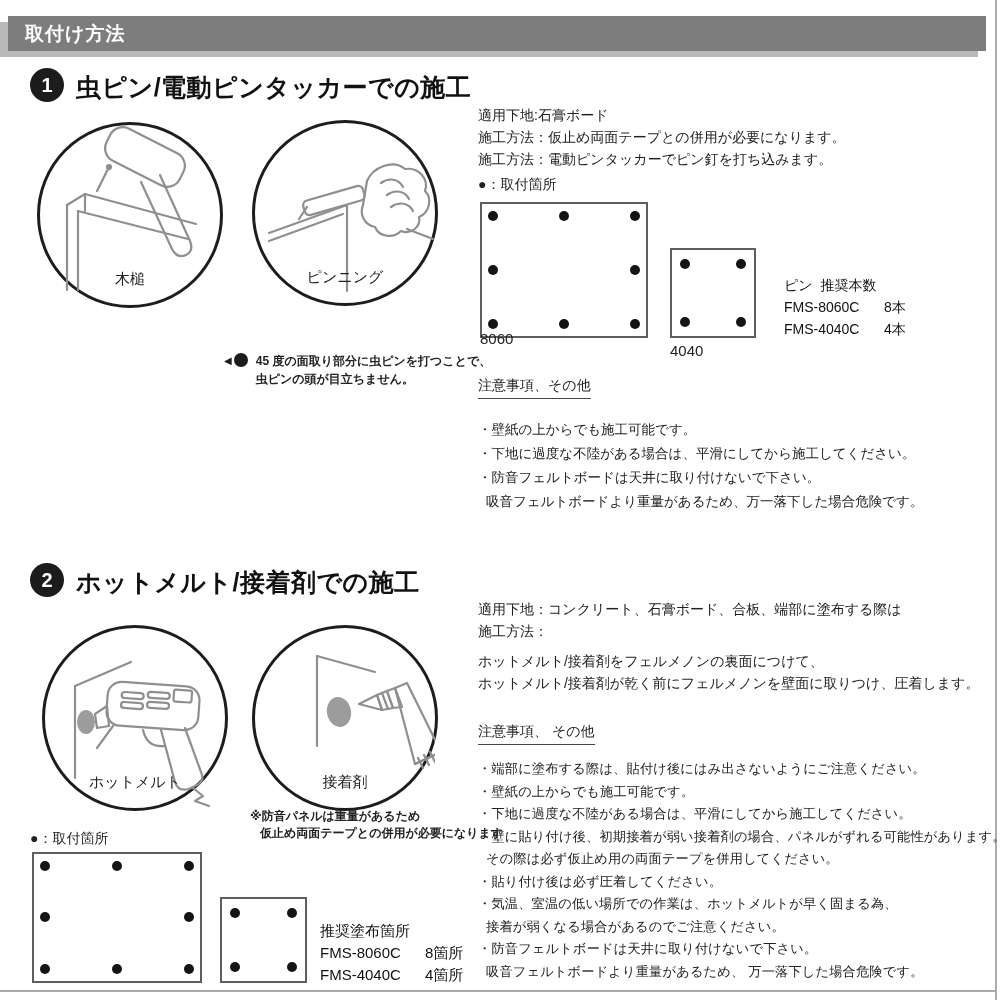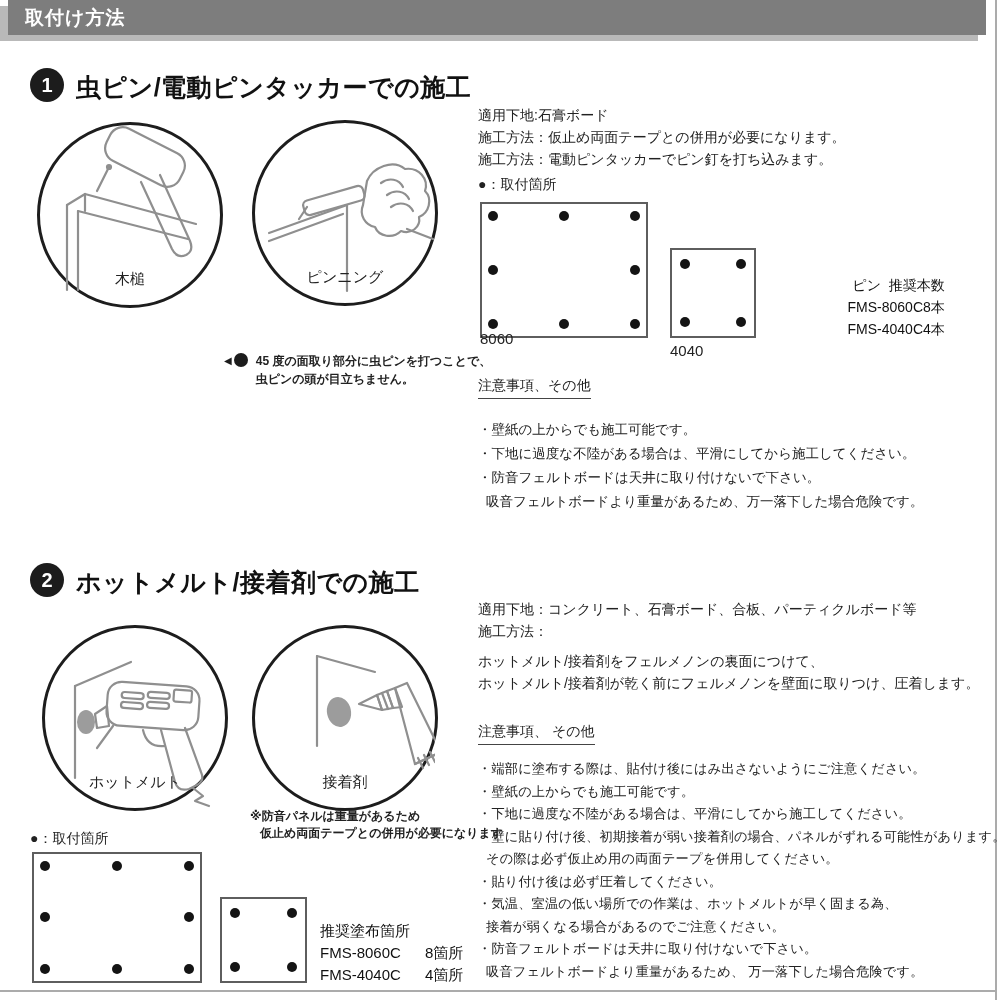--- a/index.html
+++ b/index.html
@@ -6,21 +6,21 @@
   #page{
     position:relative;width:1000px;height:1000px;background:#fff;overflow:hidden;
     font-family:"Liberation Sans","DejaVu Sans",sans-serif;color:#222;
   }
   .abs{position:absolute;}
   
   .frame-right{left:995px;top:0;width:2px;height:1000px;background:#ababab;}
   .frame-bottom{left:0;top:990px;width:997px;height:2px;background:#ababab;}
   
   .header-bar{
-    left:8px;top:0;width:978px;height:35px;background:#7d7d7d;
+    left:8px;top:16px;width:978px;height:35px;background:#7d7d7d;
     box-shadow:-8px 6px 0 #b9b9b9;
     color:#fff;font-size:19px;font-weight:bold;line-height:35px;padding-left:17px;
     box-sizing:border-box;letter-spacing:1px;
   }
   
   .badge{
     width:34px;height:34px;border-radius:50%;background:#1c1c1c;color:#fff;
     font-size:20px;font-weight:bold;text-align:center;line-height:34px;
   }
   .sec-title{font-size:25px;font-weight:bold;color:#111;letter-spacing:0.5px;white-space:nowrap;}
@@ -140,21 +140,21 @@
   <div class="abs dim-label" style="left:480px;top:330px;">8060</div>
 
   <div class="abs pin-rect" style="left:670px;top:248px;width:86px;height:90px;">
     <span class="pin-dot" style="left:8px;top:9px;"></span>
     <span class="pin-dot" style="left:64px;top:9px;"></span>
     <span class="pin-dot" style="left:8px;top:67px;"></span>
     <span class="pin-dot" style="left:64px;top:67px;"></span>
   </div>
   <div class="abs dim-label" style="left:670px;top:342px;">4040</div>
 
-  <div class="abs pin-table" style="left:823px;top:274px;text-align:right;">
+  <div class="abs pin-table" style="left:784px;top:274px;">
     <div class="hdr">
       <span>ピン</span>&nbsp;&nbsp;<span>推奨本数</span>
     </div>
     <div>
       <span class="model">FMS-8060C</span><span>8本</span>
     </div>
     <div>
       <span class="model">FMS-4040C</span><span>4本</span>
     </div>
   </div>
@@ -244,21 +244,21 @@
     <div>推奨塗布箇所</div>
     <div>
       <span class="model">FMS-8060C</span><span>8箇所</span>
     </div>
     <div>
       <span class="model">FMS-4040C</span><span>4箇所</span>
     </div>
   </div>
 
   <div class="abs" style="left:478px;top:598px;">
-    <div class="info-line">適用下地：コンクリート、石膏ボード、合板、パーティクルボード等</div>
+    <div class="info-line">適用下地：コンクリート、石膏ボード、合板、端部に塗布する際は</div>
     <div class="info-line">施工方法：</div>
     <div class="info-line" style="margin-top:8px;">ホットメルト/接着剤をフェルメノンの裏面につけて、</div>
     <div class="info-line">ホットメルト/接着剤が乾く前にフェルメノンを壁面に取りつけ、圧着します。</div>
   </div>
 
   <div class="abs notes-title" style="left:478px;top:723px;">注意事項、 その他</div>
   <div class="abs notes2" style="left:478px;top:758px;">
     <div class="note-line">・端部に塗布する際は、貼付け後にはみ出さないようにご注意ください。</div>
     <div class="note-line">・壁紙の上からでも施工可能です。</div>
     <div class="note-line">・下地に過度な不陸がある場合は、平滑にしてから施工してください。</div>

